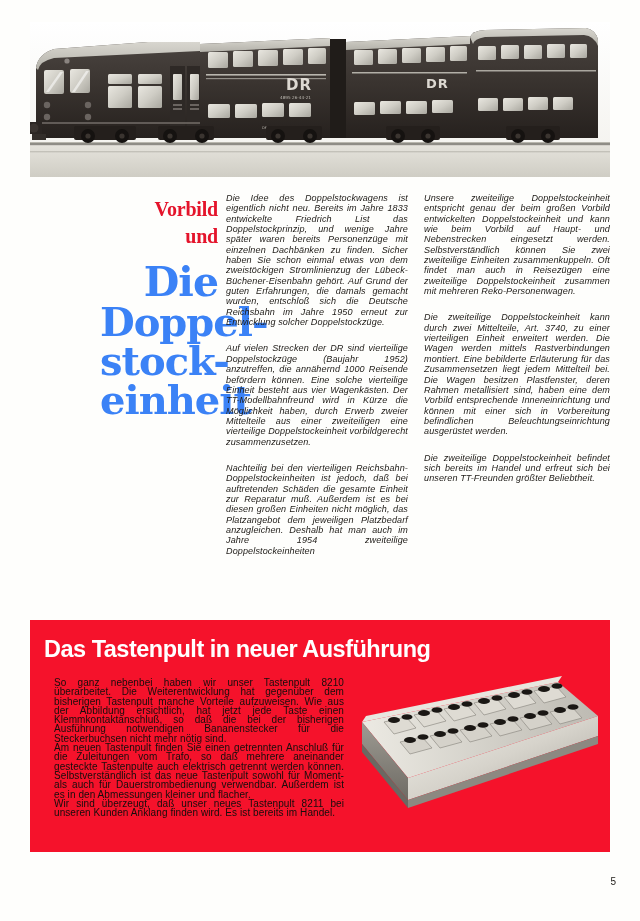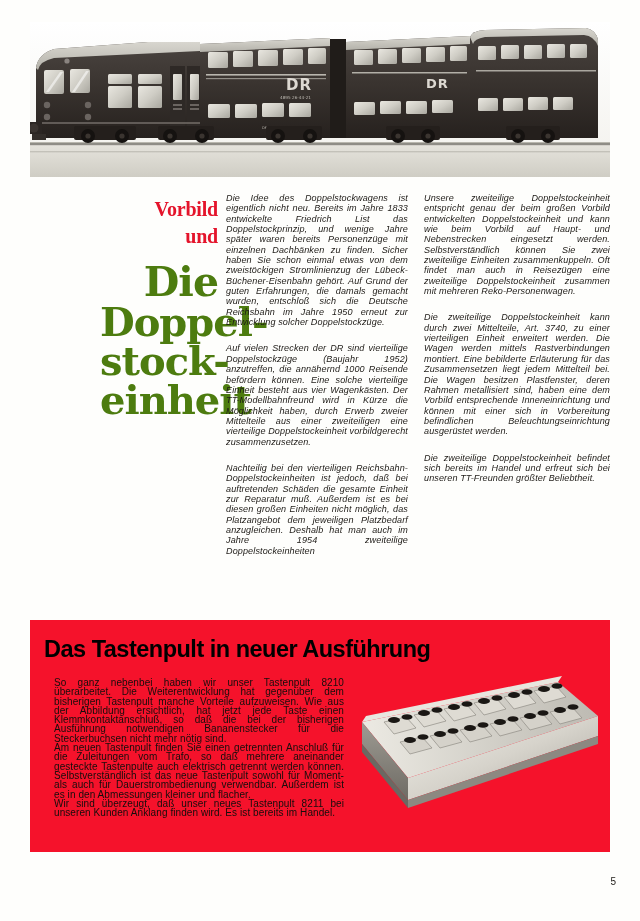--- a/index.html
+++ b/index.html
@@ -49,21 +49,21 @@
     line-height: 1.34;
     letter-spacing: -0.2px;
     font-family: Liberation Serif, serif;
     text-align: right;
   }
   .kicker div { white-space: nowrap; }
   .big-title {
     margin-top: 12px;
     font-family: "DejaVu Serif", serif;
     font-weight: bold;
-    color: #4d7c0f;
+    color: #3b82f6;
     font-size: 40px;
     line-height: 0.98;
     letter-spacing: -1px;
   }
   .big-title div { white-space: nowrap; }
   .big-title .l1 { font-size: 41px; }
   .big-title .l2 { font-size: 40px; }
   .big-title .l3 { font-size: 40px; }
   .big-title .l4 { font-size: 40px; }
 
@@ -94,21 +94,21 @@
     background: #f5122b;
     overflow: hidden;
   }
   .red-title {
     position: absolute;
     left: 14px;
     top: 16px;
     font-family: "Liberation Sans", sans-serif;
     font-weight: bold;
     font-size: 23.5px;
-    color: #000000;
+    color: #ffffff;
     letter-spacing: -0.5px;
     white-space: nowrap;
   }
   .red-body {
     position: absolute;
     left: 24px;
     top: 58px;
     width: 290px;
     font-family: "Liberation Sans", sans-serif;
     font-size: 10px;

